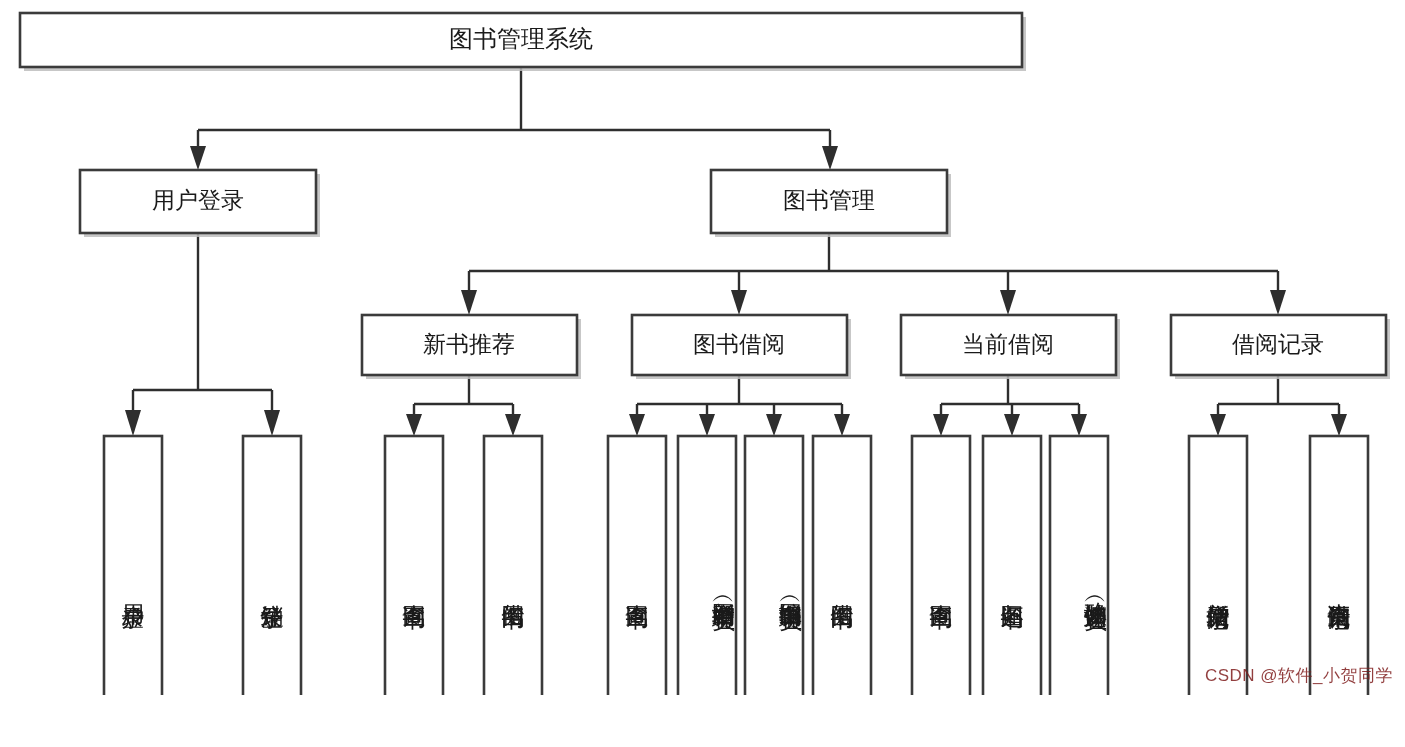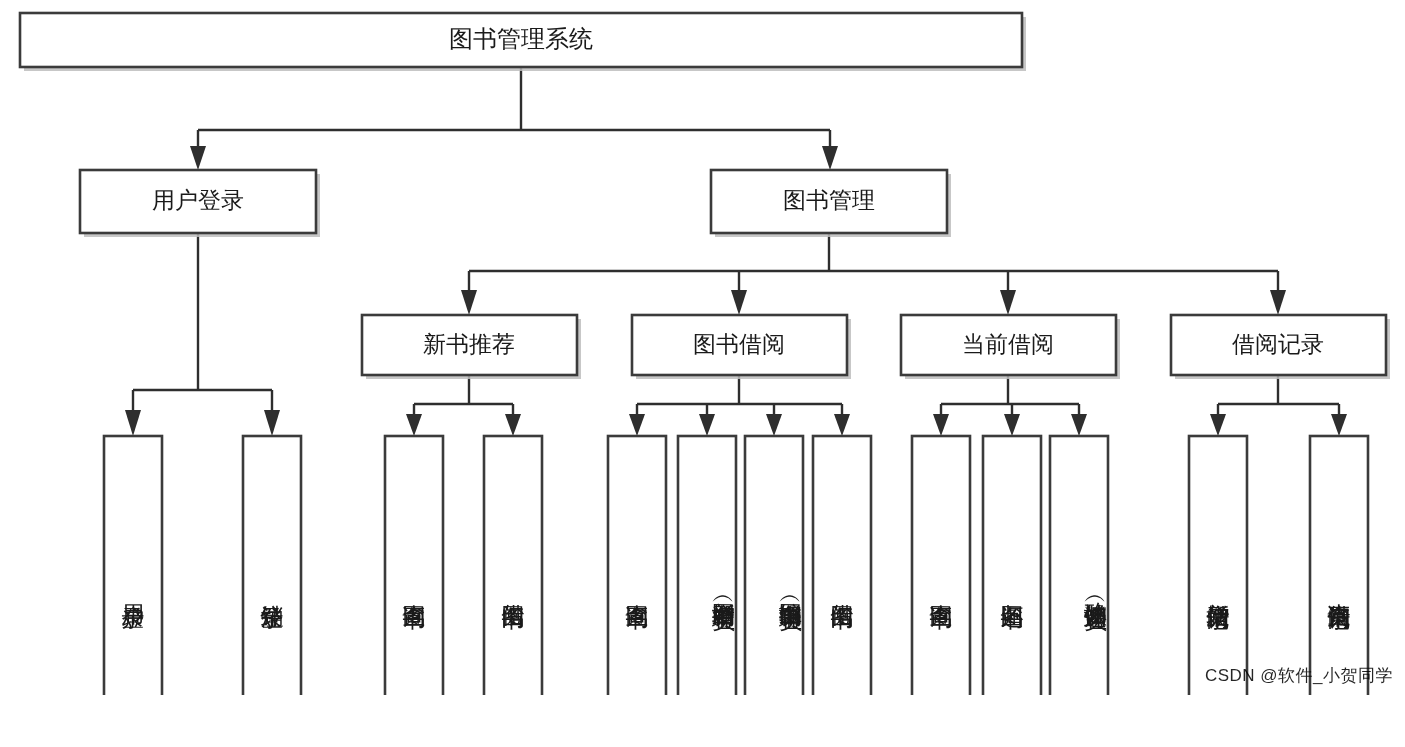--- a/index.html
+++ b/index.html
@@ -67,21 +67,21 @@
     letter-spacing: 1px;
     white-space: pre-line;
     pointer-events: none;
   }
   .watermark {
     position: absolute;
     right: 12px;
     bottom: 8px;
     font-family: "Liberation Sans", "DejaVu Sans", sans-serif;
     font-size: 17px;
-    color: #000000;
+    color: #7f1d1d;
     opacity: 0.85;
     letter-spacing: 0.5px;
     white-space: nowrap;
   }
 </style>
 </head>
 <body>
 
 <div id="page">
 

